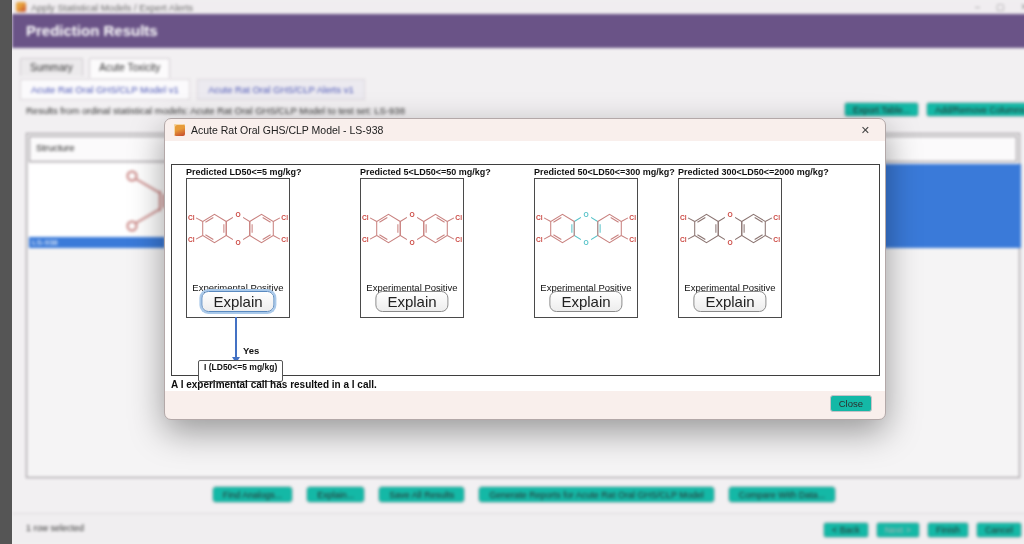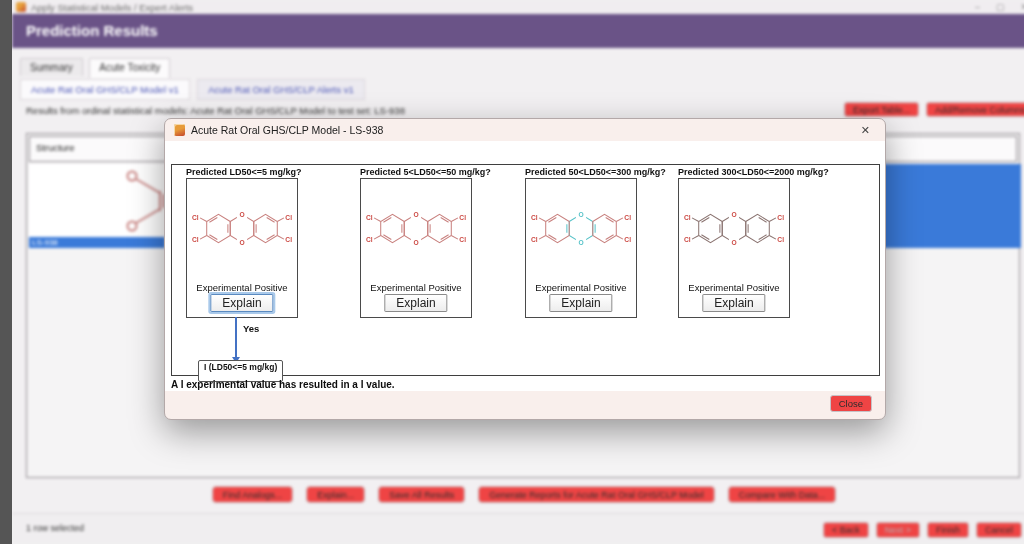--- a/index.html
+++ b/index.html
@@ -20,21 +20,21 @@
   .tabstrip{position:absolute;left:8px;top:57px;height:18px;white-space:nowrap;}
   .tab{display:inline-block;padding:3px 9px 3px;font-size:10px;border:1px solid #cfc9cf;border-bottom:none;
     background:#eceaec;color:#333;margin-right:2px;border-radius:2px 2px 0 0;}
   .tab.active{background:#fcfbfc;padding-bottom:5px;}
   .subtabs{position:absolute;left:8px;top:79px;white-space:nowrap;}
   .subtab{display:inline-block;padding:4px 10px;font-size:9.5px;color:#4752b4;background:#eceaf0;
     border:1px solid #dbd6db;margin-right:3px;}
   .subtab.active{background:#fbfafc;}
   .results-caption{position:absolute;left:14px;top:105px;font-size:9.5px;color:#2e2e2e;white-space:nowrap;}
 
-  .btn{display:inline-block;background:#ef4444;border:1px solid #c6c2c6;border-radius:3px;
+  .btn{display:inline-block;background:#14b8a6;border:1px solid #c6c2c6;border-radius:3px;
     font-size:9px;color:#2d2d2d;padding:2px 8px;text-align:center;white-space:nowrap;}
   .btn:disabled,.btn.disabled{color:#b2b0b2;}
   .export-btn{position:absolute;left:832px;top:102px;height:15px;}
   .columns-btn{position:absolute;left:914px;top:102px;height:15px;}
 
   .table{position:absolute;left:14px;top:133px;width:994px;height:345px;border:1px solid #8f8a8f;background:#f5f4f5;}
   .thead{position:absolute;left:2px;top:2px;right:2px;height:26px;border:1px solid #8f8a8f;background:#fbfafb;}
   .thead span{position:absolute;left:6px;top:5px;font-size:9.5px;color:#222;}
   .trow{position:absolute;left:2px;top:30px;right:2px;height:84px;background:#fff;}
   .row-label{position:absolute;left:0px;top:73px;width:136px;height:11px;background:var(--sel,#3a7ad9);
@@ -57,32 +57,32 @@
   .dlg-icon{position:absolute;left:9px;top:5px;width:11px;height:12px;border-radius:2px;
     background:linear-gradient(160deg,#e79b3a 45%,#c4452a);box-shadow:inset 1px 1px 0 #f6d9a8;}
   .dlg-title{position:absolute;left:26px;top:5px;font-size:10.5px;color:#222;}
   .dlg-close{position:absolute;right:12px;top:4px;font-size:11px;color:#444;cursor:default;background:none;border:none;padding:1px 3px;}
   .dlg-body{position:absolute;left:0;top:22px;width:100%;height:250px;background:#fff;}
   .dlg-heading{position:absolute;left:6px;top:4px;font-size:12.5px;font-weight:bold;color:#0d0d0d;white-space:nowrap;}
   .outer-box{position:absolute;left:6px;top:23px;width:709px;height:212px;border:1px solid #3f3f3f;background:#fff;}
 
   .panel{position:absolute;top:2px;width:170px;padding-left:6px;}
   .panel-q{font-size:9px;font-weight:bold;color:#111;white-space:nowrap;}
-  .panel-box{position:relative;margin-top:1px;width:112px;height:140px;border:1px solid #4a4a4a;background:#fff;}
+  .panel-box{position:relative;margin-top:1px;width:104px;height:140px;border:1px solid #4a4a4a;background:#fff;}
   .mol{position:absolute;left:50%;top:15px;transform:translateX(-50%);width:106px;height:69px;}
   .mol svg{width:106px;height:69px;display:block;}
   .exp-label{position:absolute;left:0;bottom:24px;width:100%;text-align:center;font-size:9.5px;color:#111;}
-  .explain-btn{position:absolute;left:50%;bottom:5px;transform:translateX(-50%);font-size:12px;color:#222;
-    background:linear-gradient(#ffffff,#ededed);border:1px solid #8a8a8a;border-radius:1px;padding:1px 11px;white-space:nowrap;}
+  .explain-btn{position:absolute;left:50%;bottom:5px;transform:translateX(-50%);font-size:15px;color:#222;
+    background:linear-gradient(#ffffff,#ededed);border:1px solid #8a8a8a;border-radius:7px;padding:1px 11px;white-space:nowrap;}
   .explain-btn.focused{border-color:#5a8ac0;box-shadow:0 0 0 2px #a9c9ea;}
 
   .flow-line{position:absolute;left:63px;top:152px;width:2px;height:40px;background:var(--arrow,#4472c4);}
   .flow-head{position:absolute;left:59.5px;top:192px;width:0;height:0;
     border-left:4.5px solid transparent;border-right:4.5px solid transparent;border-top:6px solid var(--arrow,#4472c4);}
-  .flow-yes{position:absolute;left:71px;top:158px;font-size:9.5px;font-weight:bold;color:#111;}
+  .flow-yes{position:absolute;left:71px;top:180px;font-size:9.5px;font-weight:bold;color:#111;}
   .call-box{position:absolute;left:26px;top:195px;height:22px;line-height:12px;border:1px solid #555;
     background:#fff;border-radius:2px;font-size:8.5px;font-weight:bold;color:#111;padding:0 5px;white-space:nowrap;}
 
   .dlg-summary{position:absolute;left:6px;top:238px;font-size:10px;font-weight:bold;color:#0d0d0d;white-space:nowrap;}
   .dlg-close-btn{position:absolute;right:13px;bottom:7px;height:17px;min-width:38px;font-size:9.5px;}
 </style>
 </head>
 <body>
 
 <div class="screen">
@@ -225,21 +225,21 @@
                   <text x="126.5" y="61.5" fill="#cc4a44" font-size="8.5" font-weight="600" text-anchor="middle">Cl</text>
                   <text x="67" y="29.5" fill="#cc4a44" font-size="8.5" font-weight="600" text-anchor="middle">O</text>
                   <text x="67" y="65.5" fill="#cc4a44" font-size="8.5" font-weight="600" text-anchor="middle">O</text>
                 </svg>
               </div>
             <div class="exp-label">Experimental Positive</div>
             <button class="explain-btn">Explain</button>
           </div>
         </div>
 
-        <div class="panel" style="left:347px">
+        <div class="panel" style="left:356px">
           <div class="panel-q">Predicted 50&lt;LD50&lt;=300 mg/kg?</div>
           <div class="panel-box">
             <div class="mol">
                 <svg viewBox="0 0 134 88" xmlns="http://www.w3.org/2000/svg">
                   <polygon points="52,35 67,26 82,35 82,53 67,62 52,53" fill="none" stroke="#56c2c8" stroke-width="1.3"></polygon>
                   <rect x="60.5" y="20" width="13" height="12" fill="#ffffff"></rect>
                   <rect x="60.5" y="56" width="13" height="12" fill="#ffffff"></rect>
                   <polygon points="52,35 37,26 22,35 22,53 37,62 52,53" fill="none" stroke="#c8807e" stroke-width="1.3"></polygon>
                   <polygon points="82,35 97,26 112,35 112,53 97,62 82,53" fill="none" stroke="#c8807e" stroke-width="1.3"></polygon>
                   <line x1="35.5" y1="30" x2="25.5" y2="36" stroke="#c8807e" stroke-width="1.3"></line>
@@ -297,19 +297,19 @@
             <button class="explain-btn">Explain</button>
           </div>
         </div>
 
         <div class="flow-line"></div>
         <div class="flow-head"></div>
         <div class="flow-yes">Yes</div>
         <div class="call-box">I (LD50&lt;=5 mg/kg)</div>
       </div>
 
-      <div class="dlg-summary">A I experimental value has resulted in a I value.</div>
+      <div class="dlg-summary">A I experimental call has resulted in a I call.</div>
     </div>
 
     <button class="btn dlg-close-btn">Close</button>
   </div>
 
 </div>
 
 </body></html>

